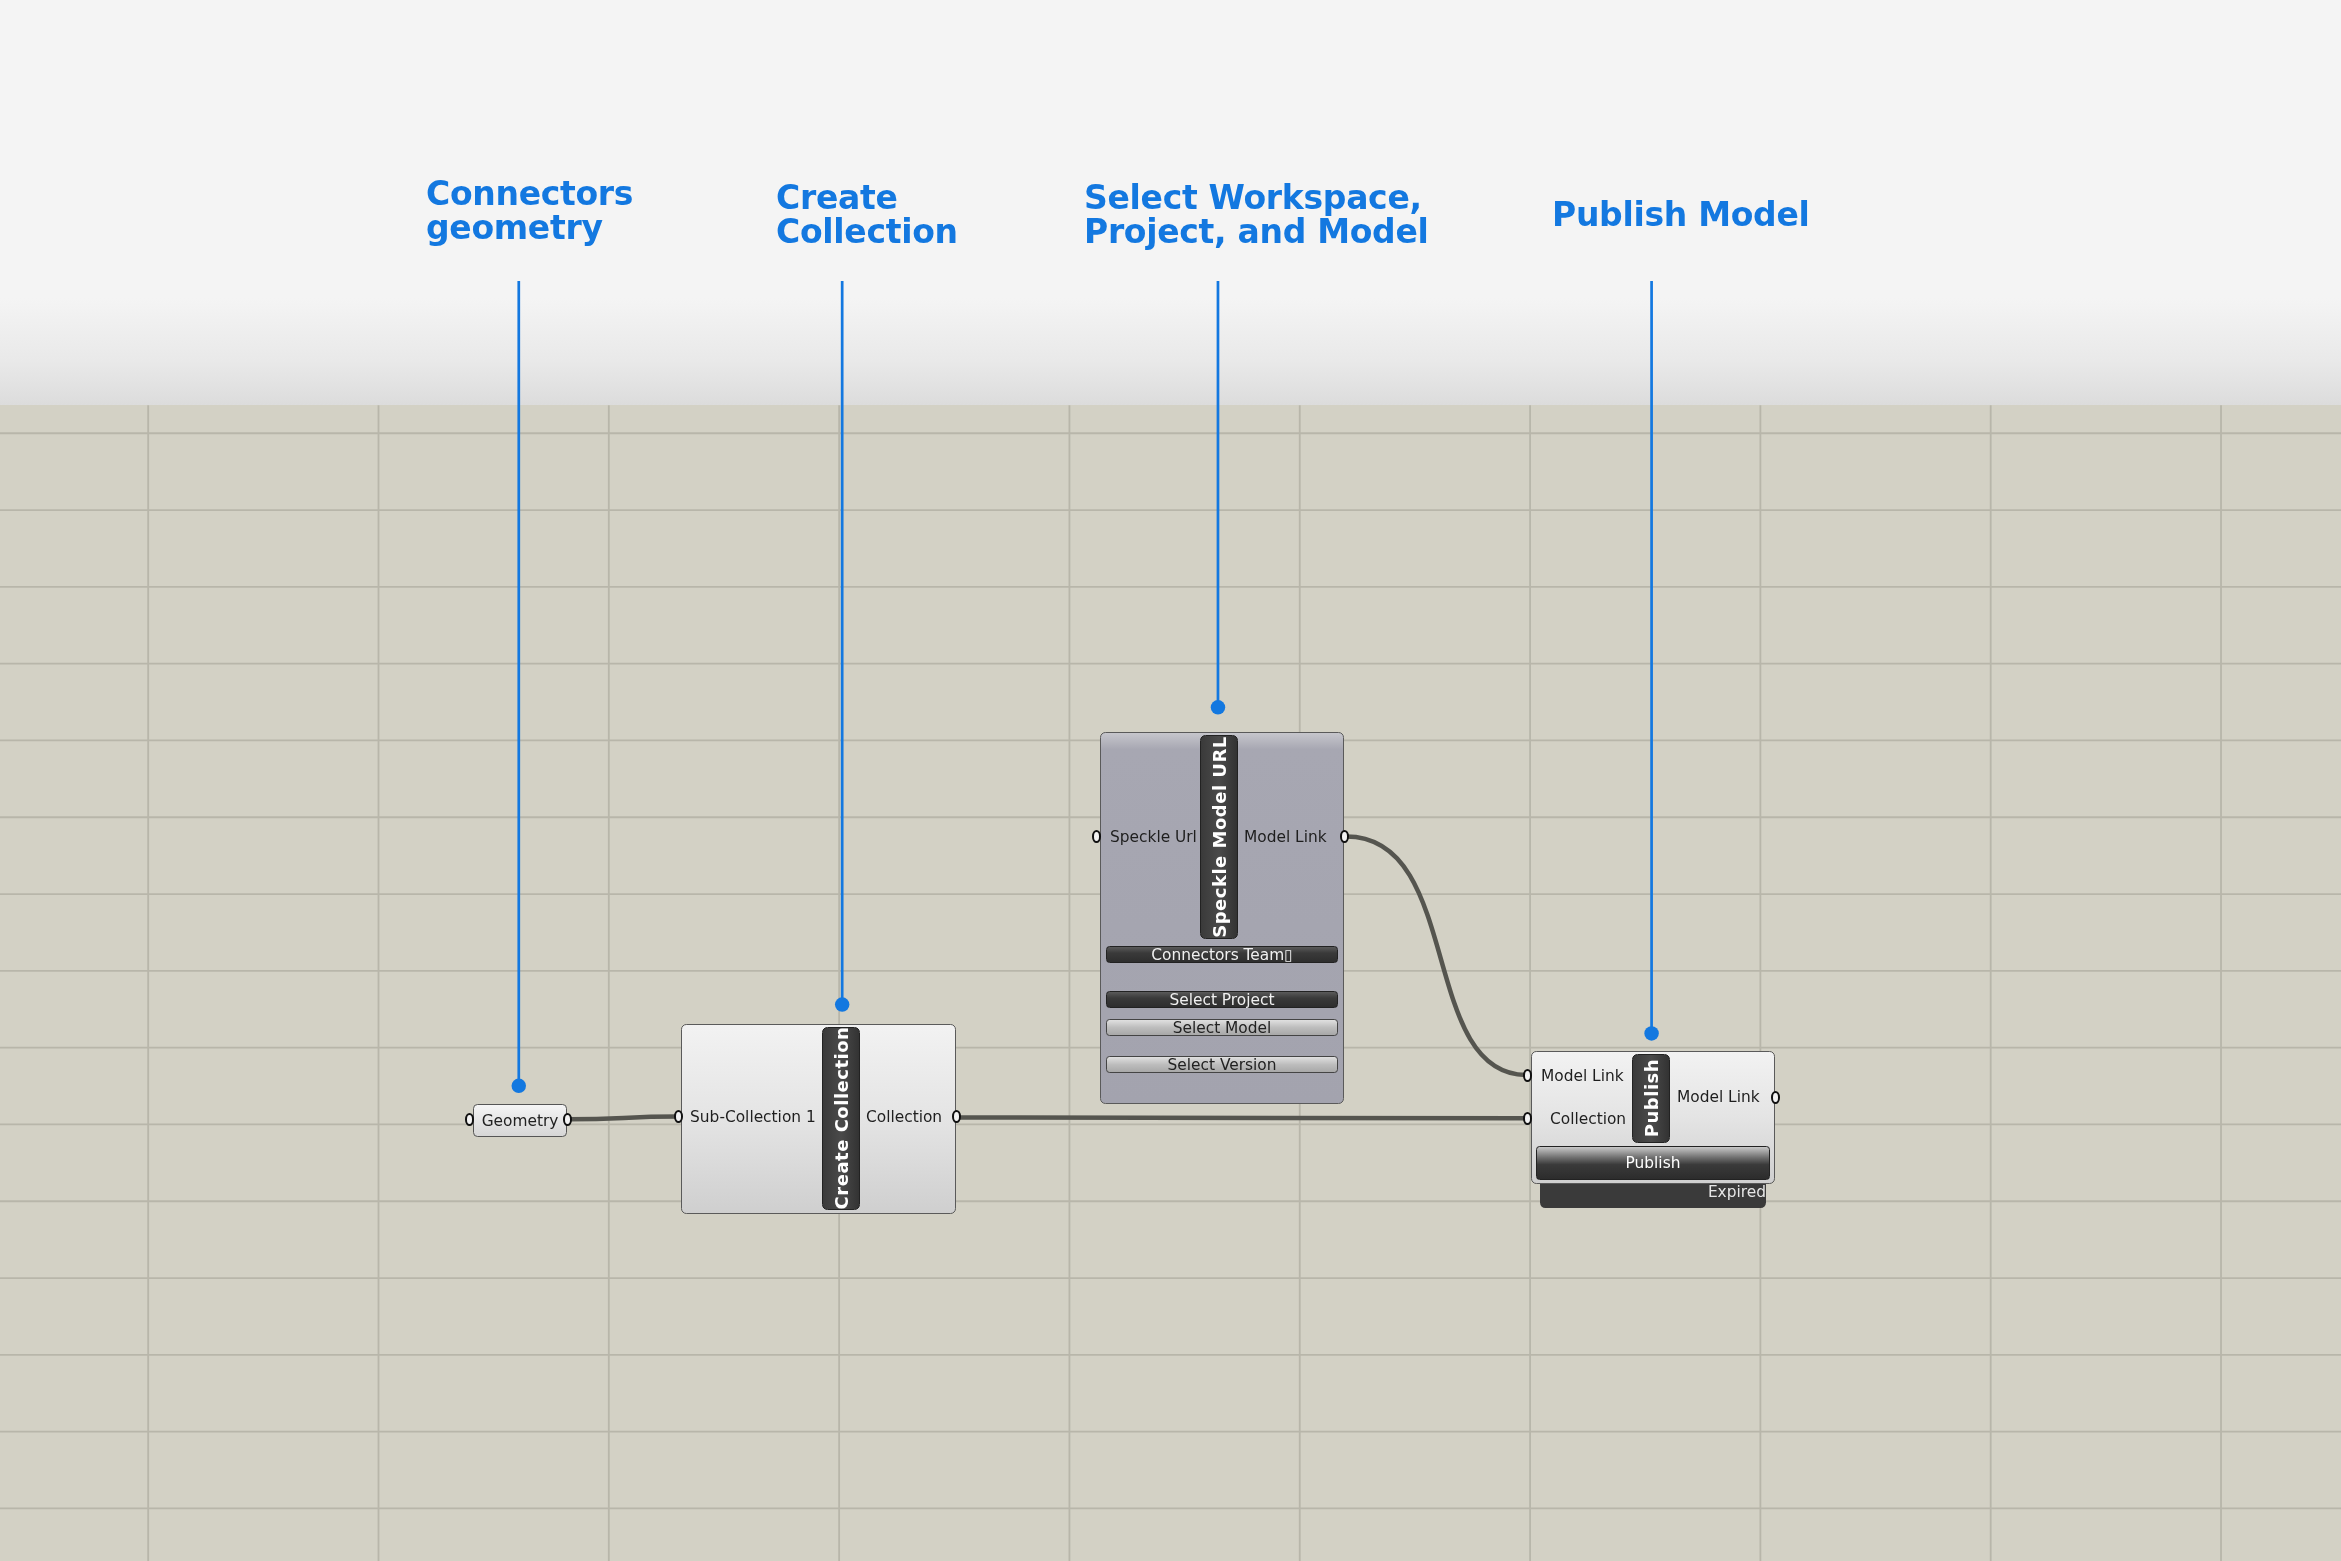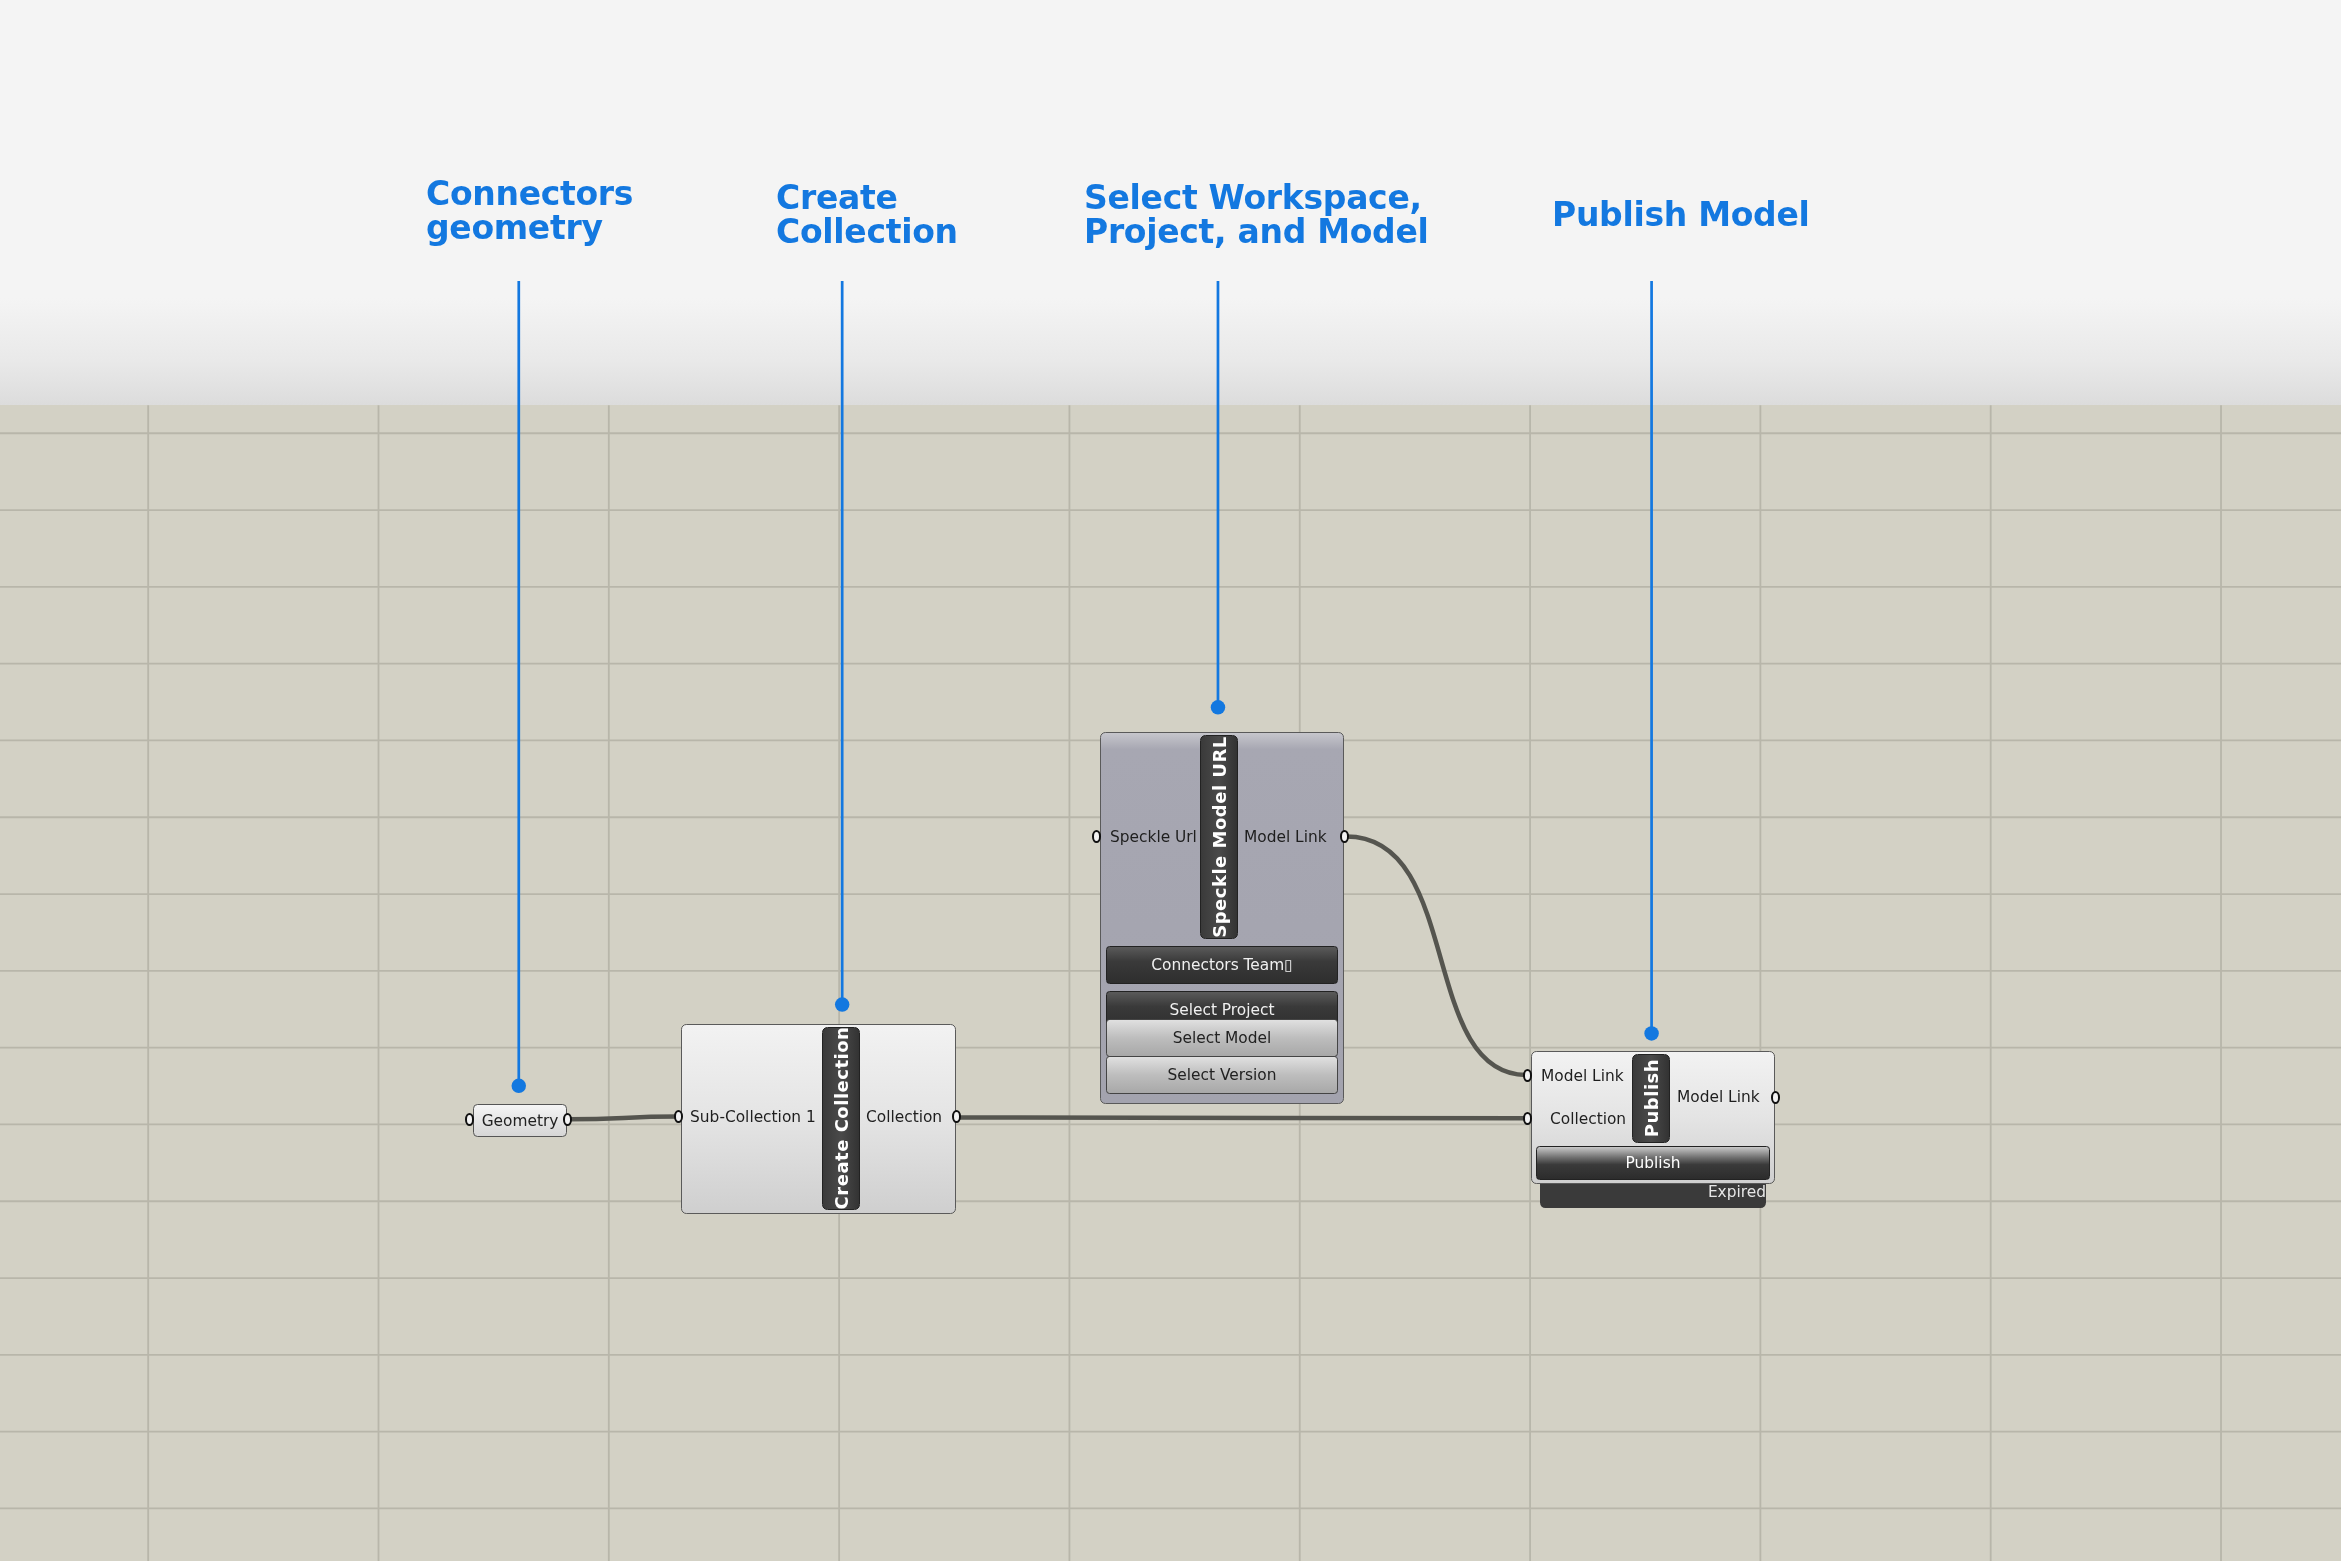--- a/index.html
+++ b/index.html
@@ -71,21 +71,21 @@
     border: 1.8px solid #555;
     border-radius: 4.5px;
     background: linear-gradient(to bottom, #f5f5f5, #d6d6d6);
     box-sizing: border-box;
     font-family: "DejaVu Sans", sans-serif;
     font-size: 15.4px; color: #222;
     display: flex; align-items: center; justify-content: center;
   }
   .menu-btn {
     position: absolute;
-    left: 5.4px; right: 5.4px; height: 38px;
+    left: 5.4px; right: 5.4px; height: 17px;
     border: 1.8px solid #222; border-radius: 3.6px;
     box-sizing: border-box;
     display: flex; align-items: center; justify-content: center;
     font-size: 15.4px;
   }
   .menu-btn.dark {
     background: linear-gradient(to bottom, #5a5a5a 0%, #3a3a3a 40%, #2e2e2e 100%);
     color: #f0f0f0;
   }
   .menu-btn.light {

